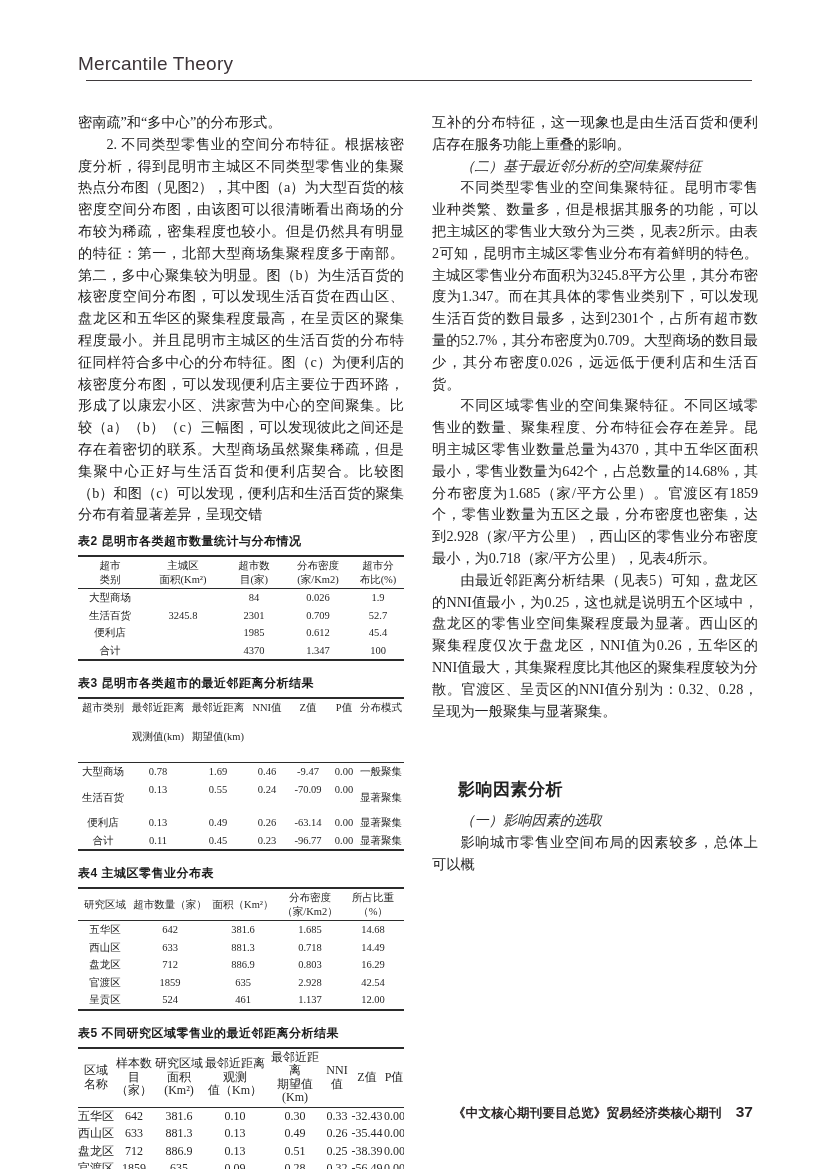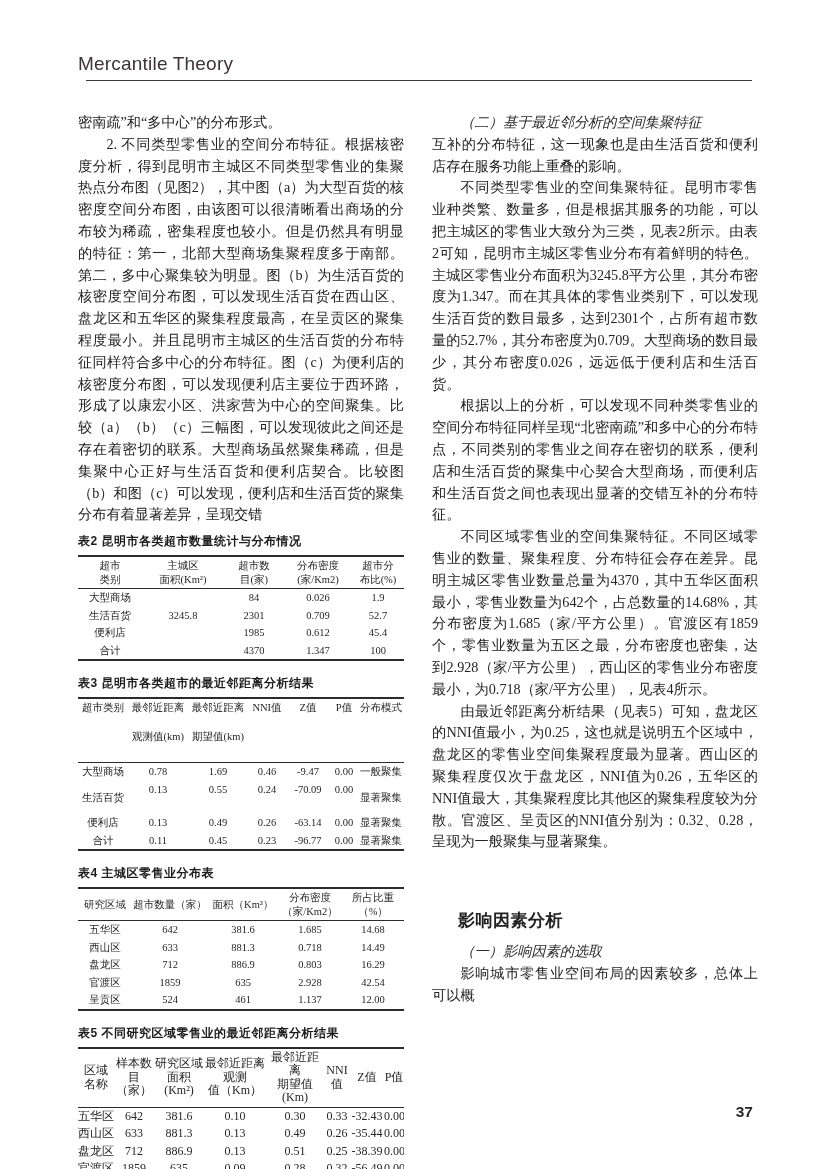--- a/index.html
+++ b/index.html
@@ -330,27 +330,27 @@
         <td>0.45</td>
         <td>0.28</td>
         <td>-31.39</td>
         <td>0.00</td>
       </tr>
     </tbody>
       </table>
   </div>
 
   <div class="col">
+    <p class="body-text">互补的分布特征，这一现象也是由生活百货和便利店存在服务功能上重叠的影响。</p>
     <p class="body-text kai indent">（二）基于最近邻分析的空间集聚特征</p>
-    <p class="body-text">互补的分布特征，这一现象也是由生活百货和便利店存在服务功能上重叠的影响。</p>
     <p class="body-text indent">不同类型零售业的空间集聚特征。昆明市零售业种类繁、数量多，但是根据其服务的功能，可以把主城区的零售业大致分为三类，见表2所示。由表2可知，昆明市主城区零售业分布有着鲜明的特色。主城区零售业分布面积为3245.8平方公里，其分布密度为1.347。而在其具体的零售业类别下，可以发现生活百货的数目最多，达到2301个，占所有超市数量的52.7%，其分布密度为0.709。大型商场的数目最少，其分布密度0.026，远远低于便利店和生活百货。</p>
-    <p class="body-text indent">根据以上的分析，可以发现不同种类零售业的空间分布特征同样呈现“北密南疏”和多中心的分布特点，不同类别的零售业之间存在密切的联系，便利店和生活百货的聚集中心契合大型商场，而便利店和生活百货之间也表现出显著的交错互补的分布特征。</p>
     <p class="body-text indent">不同区域零售业的空间集聚特征。不同区域零售业的数量、聚集程度、分布特征会存在差异。昆明主城区零售业数量总量为4370，其中五华区面积最小，零售业数量为642个，占总数量的14.68%，其分布密度为1.685（家/平方公里）。官渡区有1859个，零售业数量为五区之最，分布密度也密集，达到2.928（家/平方公里），西山区的零售业分布密度最小，为0.718（家/平方公里），见表4所示。</p>
     <p class="body-text indent">由最近邻距离分析结果（见表5）可知，盘龙区的NNI值最小，为0.25，这也就是说明五个区域中，盘龙区的零售业空间集聚程度最为显著。西山区的聚集程度仅次于盘龙区，NNI值为0.26，五华区的NNI值最大，其集聚程度比其他区的聚集程度较为分散。官渡区、呈贡区的NNI值分别为：0.32、0.28，呈现为一般聚集与显著聚集。</p>
     <h2 class="section-heading">影响因素分析</h2>
     <p class="body-text kai indent">（一）影响因素的选取</p>
     <p class="body-text indent">影响城市零售业空间布局的因素较多，总体上可以概</p>
   </div>
 </div>
 
 <div class="page-footer">
+  <span class="note">《中文核心期刊要目总览》贸易经济类核心期刊</span>
   <span class="page-num">37</span>
 </div>
 
 </body></html>

